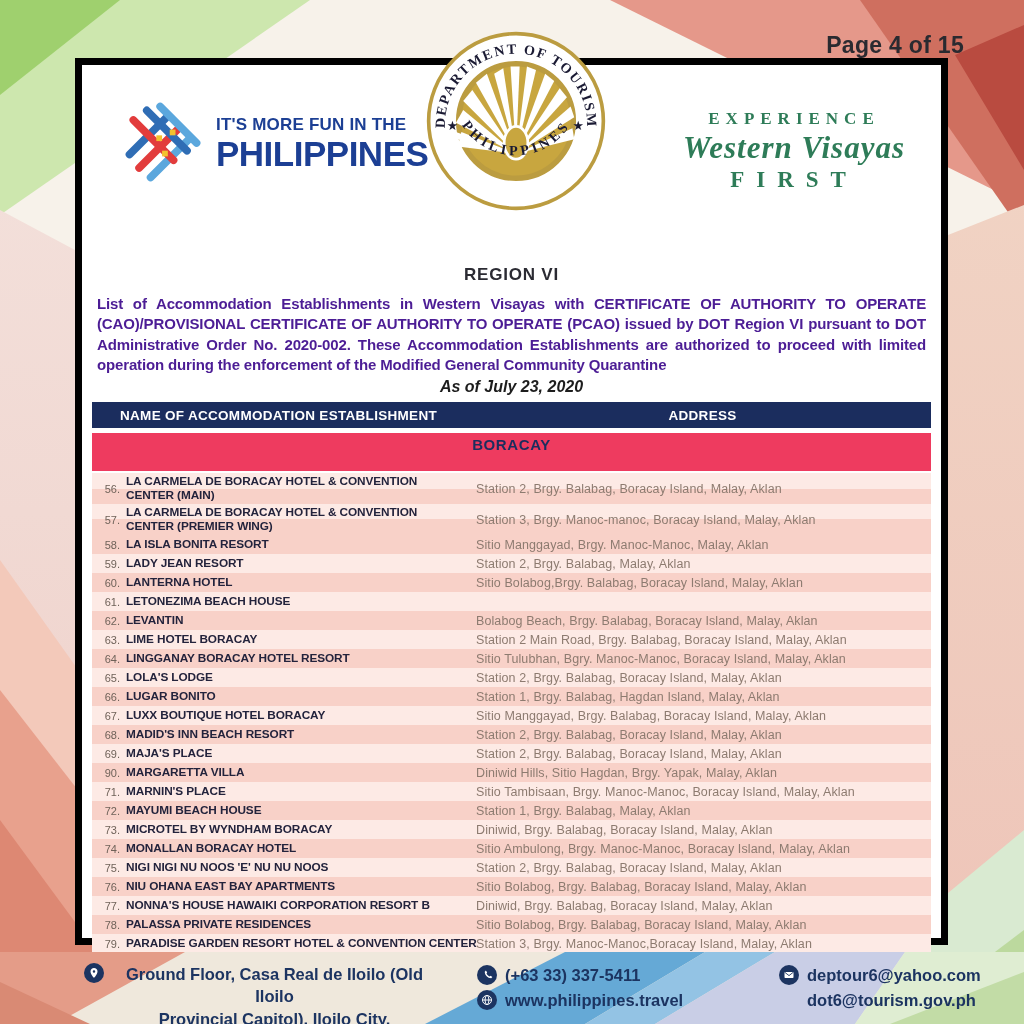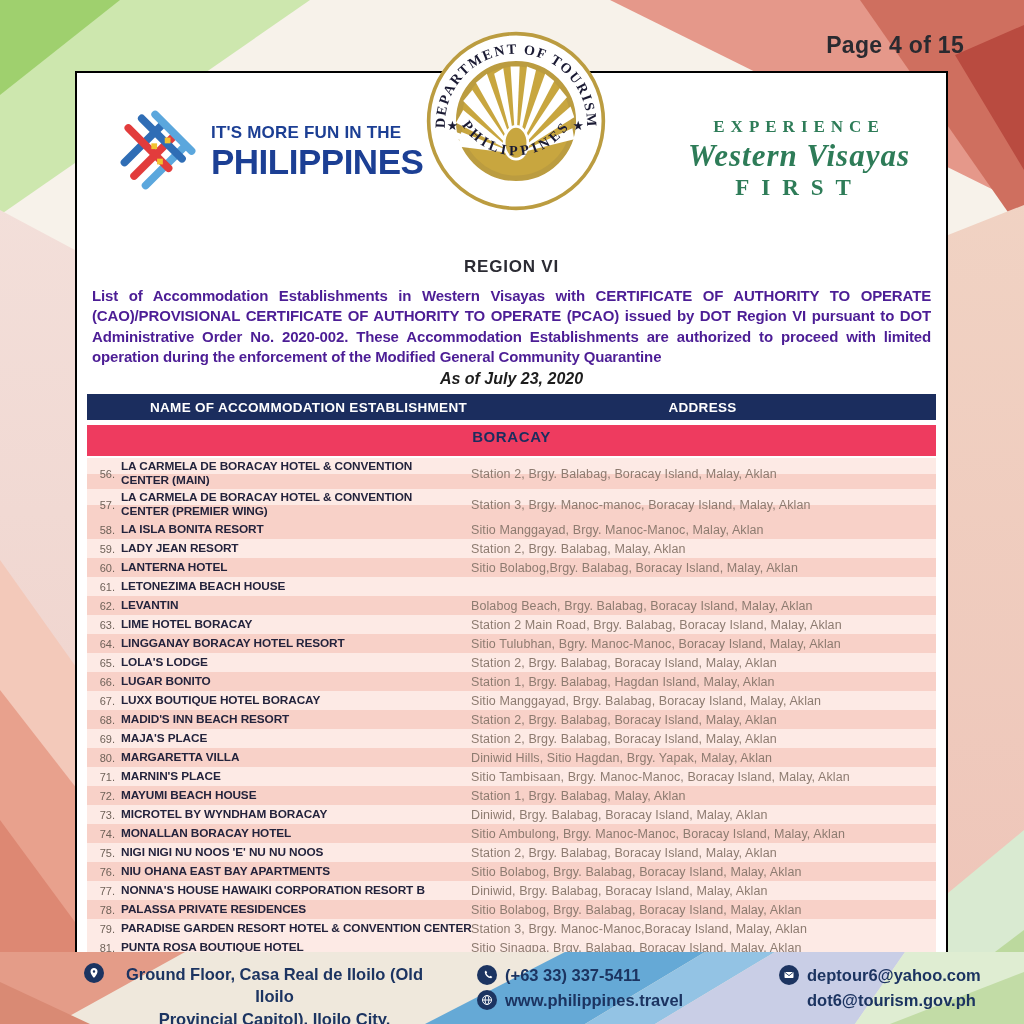--- a/index.html
+++ b/index.html
@@ -15,45 +15,45 @@
   .lstrip{background:linear-gradient(180deg,#f4e3de,#eecfc8);clip-path:polygon(0 210px,75px 250px,75px 952px,0 975px);}
   .rstrip{background:linear-gradient(180deg,#f1d6c6,#eec4b8);clip-path:polygon(948px 235px,1024px 205px,1024px 940px,948px 945px);}
   .bl1{background:#f3c9ba;clip-path:polygon(0 560px,330px 1024px,180px 1024px,0 740px);}
   .bl2{background:#e8a18d;clip-path:polygon(0 690px,260px 1024px,0 1024px);}
   .bl3{background:#dd8873;clip-path:polygon(0 820px,150px 1024px,0 1024px);}
   .br1{background:#d9ead1;clip-path:polygon(1024px 830px,1024px 1024px,790px 1024px);}
   .br2{background:#bcd99e;clip-path:polygon(1024px 930px,1024px 1024px,900px 1024px);}
 
   .page-num{position:absolute;top:32px;right:60px;font-size:23px;font-weight:bold;color:#2a2a30;letter-spacing:.3px;}
 
-  .card{position:absolute;left:75px;top:71px;width:873px;height:887px;background:#fff;border:2px solid #000000;box-sizing:border-box;}
+  .card{position:absolute;left:75px;top:58px;width:873px;height:887px;background:#fff;border:7px solid #000000;box-sizing:border-box;}
   .card-inner{position:relative;width:100%;height:100%;}
 
   
   .logo-row{display:flex;justify-content:space-between;align-items:flex-start;height:150px;padding:26px 30px 0 36px;}
   .fun-logo{display:flex;align-items:center;margin-top:6px;}
   .fun-text{margin-left:6px;color:#1c3f94;line-height:1;}
   .fun-line1{font-size:17px;font-weight:bold;letter-spacing:.2px;}
   .fun-line2{font-size:35px;font-weight:bold;letter-spacing:-.5px;margin-top:3px;}
   .wv-logo{text-align:center;color:#2e7c58;margin-top:18px;margin-right:6px;}
   .wv-line1{font-family:"Liberation Serif",serif;font-weight:bold;font-size:17px;letter-spacing:6px;}
   .wv-line2{font-family:"Liberation Serif",serif;font-style:italic;font-weight:bold;font-size:31px;margin-top:1px;letter-spacing:1px;}
   .wv-line3{font-family:"Liberation Serif",serif;font-weight:bold;font-size:23px;letter-spacing:12px;margin-top:1px;}
   .seal{position:absolute;left:425px;top:30px;width:182px;height:182px;z-index:5;}
 
-  .region{ text-align:center;font-size:17px;font-weight:bold;color:#2b2b33;letter-spacing:.8px;margin-top:8px;}
+  .region{ text-align:center;font-size:17px;font-weight:bold;color:#2b2b33;letter-spacing:.8px;margin-top:24px;}
   .intro{margin:9px 15px 0 15px;font-size:15px;font-weight:bold;color:#4c1d95;line-height:1.35;text-align:justify;letter-spacing:-.15px;}
   .asof{text-align:center;font-size:16px;font-weight:bold;font-style:italic;color:#1d1d1d;margin-top:3px;}
 
   
   .table{margin:6px 10px 0 10px;}
   .thead{display:grid;grid-template-columns:382px 1fr;background:#1b2d5e;height:26px;align-items:center;color:#fff;font-size:13.5px;font-weight:bold;letter-spacing:.3px;}
-  .thead .c1{padding-left:44px;margin-left:19px;}
+  .thead .c1{padding-left:28px;}
   .thead .c2{text-align:center;}
-  .section-band{margin-top:5px;background:#ee3b5f;height:31px;line-height:23px;text-align:center;color:#1b2d5e;font-size:15px;font-weight:bold;letter-spacing:.6px;}
+  .section-band{margin-top:5px;background:#ee3b5f;height:38px;line-height:23px;text-align:center;color:#1b2d5e;font-size:15px;font-weight:bold;letter-spacing:.6px;}
   .tbody{margin-top:2px;}
   .row{display:grid;grid-template-columns:34px 348px 1fr;min-height:19px;align-items:center;}
   .row.light{background:#fdeae5;}
   .row.dark{background:#f8d1c8;}
   .row.double{min-height:31px;background:linear-gradient(180deg,#fdeae5 0 50%,#f8d1c8 50% 100%);}
   .cell.num{text-align:right;padding-right:6px;font-size:11px;color:#6f6259;}
   .cell.name{font-size:11.8px;font-weight:bold;color:#23233c;letter-spacing:-.1px;white-space:nowrap;line-height:1.15;}
   .row.double .cell.name{white-space:normal;}
   .cell.addr{font-size:12.5px;color:#8d7b70;letter-spacing:.1px;padding-left:2px;}
 
@@ -238,21 +238,21 @@
               <div class="cell num">68.</div>
               <div class="cell name">MADID'S INN BEACH RESORT</div>
               <div class="cell addr">Station 2, Brgy. Balabag, Boracay Island, Malay, Aklan</div>
             </div>
             <div class="row light">
               <div class="cell num">69.</div>
               <div class="cell name">MAJA'S PLACE</div>
               <div class="cell addr">Station 2, Brgy. Balabag, Boracay Island, Malay, Aklan</div>
             </div>
             <div class="row dark">
-              <div class="cell num">80.</div>
+              <div class="cell num">90.</div>
               <div class="cell name">MARGARETTA VILLA</div>
               <div class="cell addr">Diniwid Hills, Sitio Hagdan, Brgy. Yapak, Malay, Aklan</div>
             </div>
             <div class="row light">
               <div class="cell num">71.</div>
               <div class="cell name">MARNIN'S PLACE</div>
               <div class="cell addr">Sitio Tambisaan, Brgy. Manoc-Manoc, Boracay Island, Malay, Aklan</div>
             </div>
             <div class="row dark">
               <div class="cell num">72.</div>

